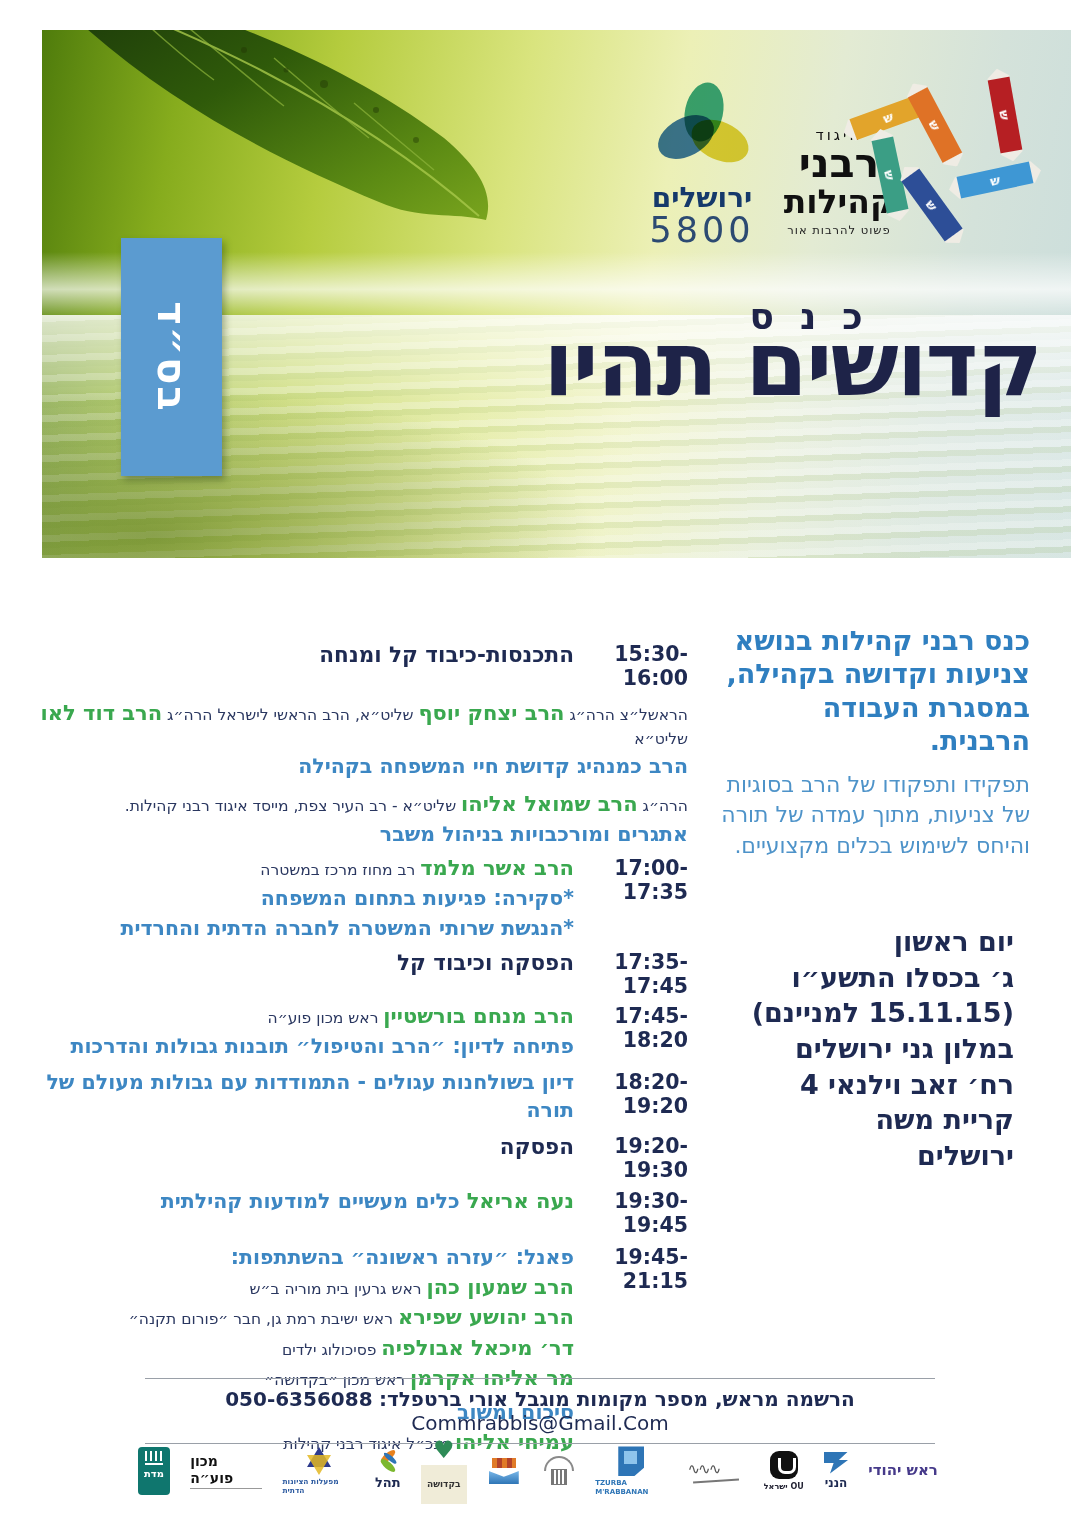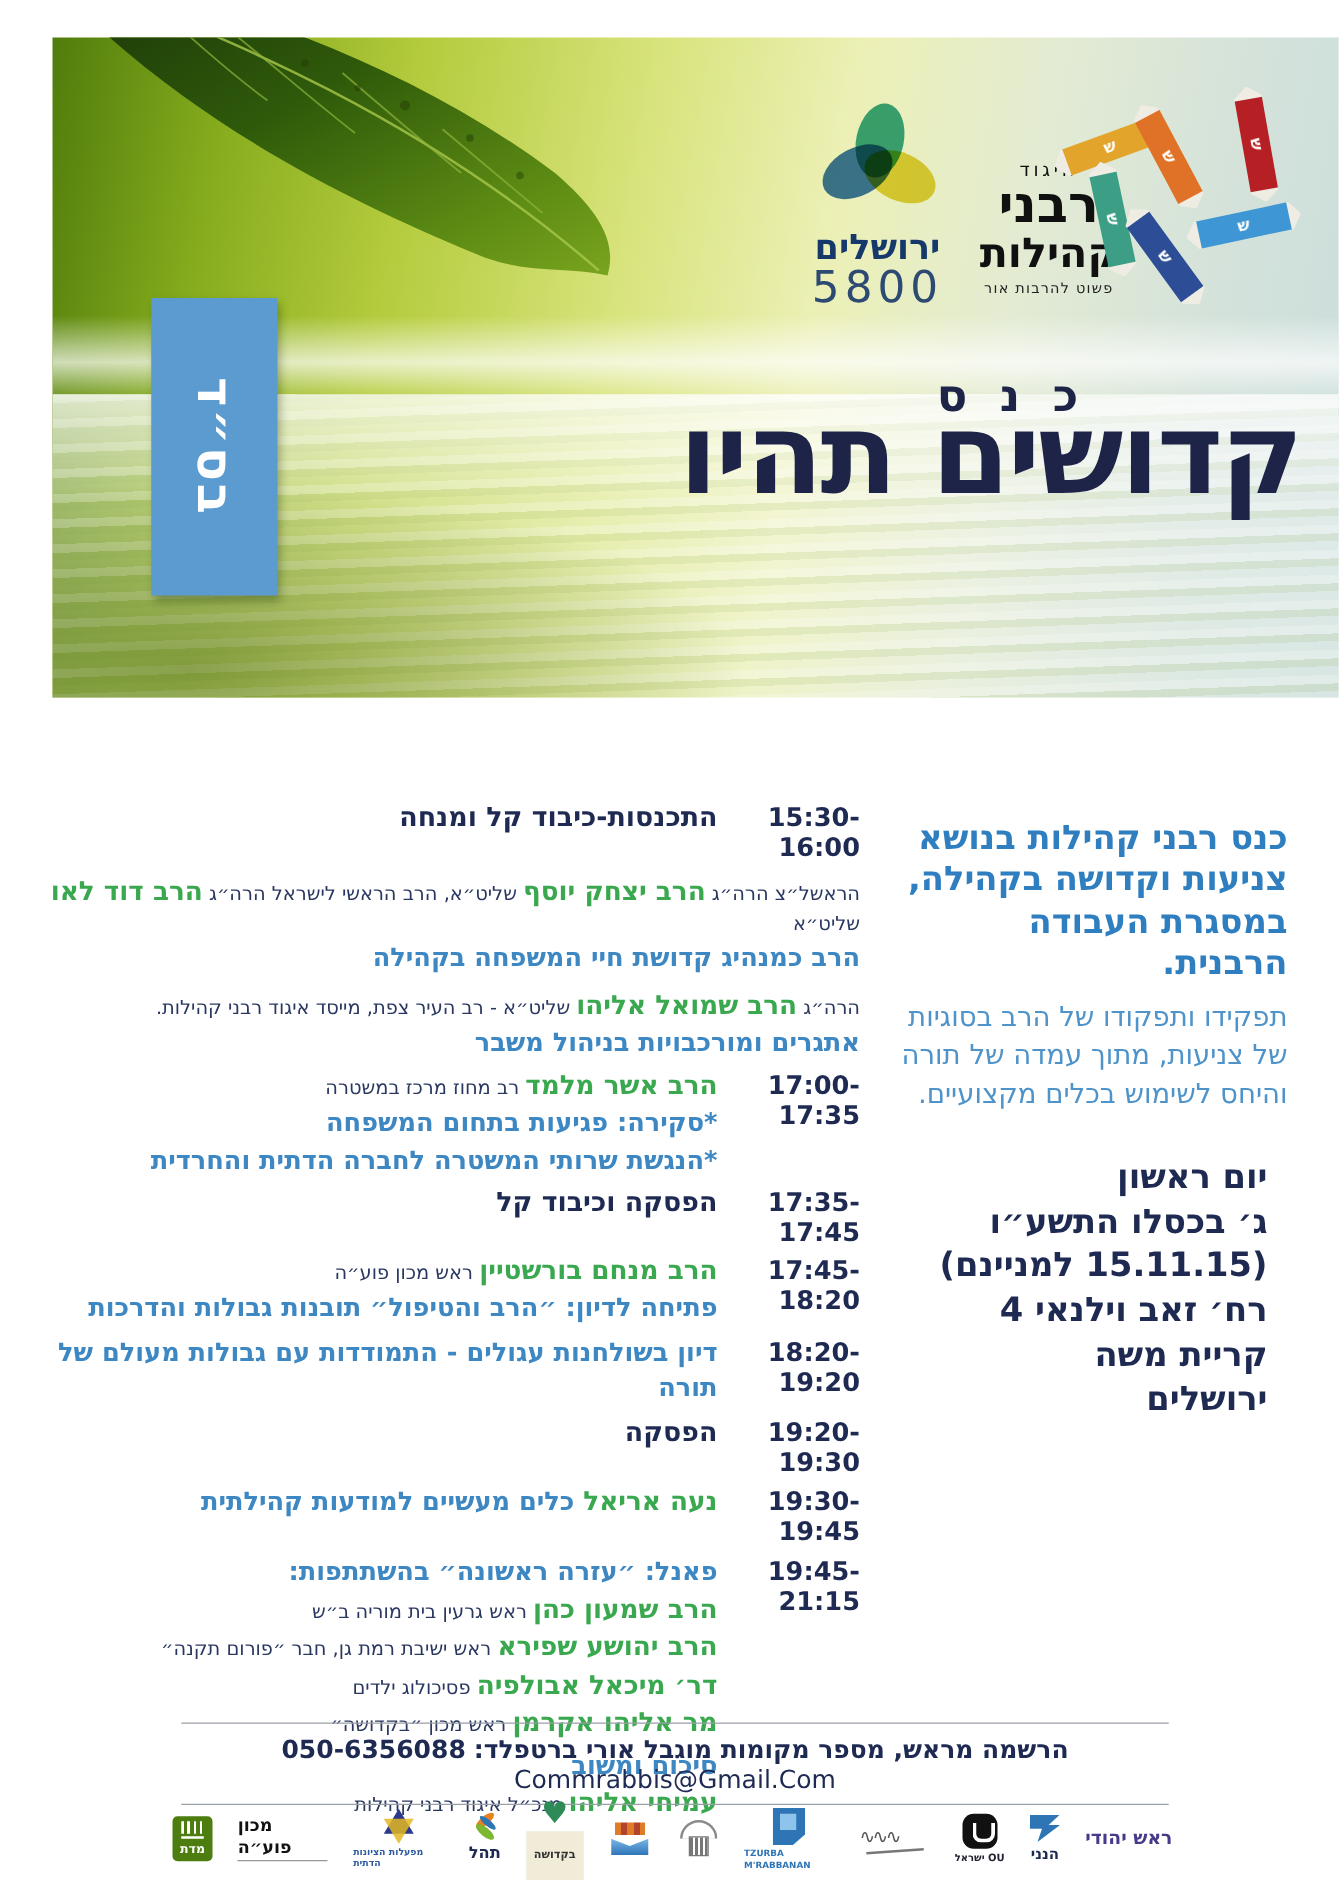--- a/index.html
+++ b/index.html
@@ -57,21 +57,21 @@
   .p5{left:136px;top:108px;transform:rotate(-12deg)}
   .p6{left:73px;top:133px;transform:rotate(54deg)}
 
   
   .kicker{position:absolute;left:660px;top:266px;width:260px;text-align:center;
     font-size:36px;font-weight:bold;color:#1e2348;letter-spacing:26px;text-indent:26px}
   .main-title{position:absolute;left:480px;top:284px;width:540px;text-align:center;white-space:nowrap;
     font-size:90px;font-weight:bold;color:#1e2348;letter-spacing:-2px;line-height:1.1}
 
   
-  .intro{position:absolute;right:41px;top:654px;width:312px}
+  .intro{position:absolute;right:41px;top:624px;width:312px}
   .intro-head{font-size:27px;line-height:1.24;font-weight:bold;color:#2f7fc0;margin-bottom:12px}
   .intro-body{font-size:22px;line-height:1.38;color:#4e93c9}
   .when{position:absolute;right:57px;top:924px;width:312px;font-size:27px;line-height:1.32;
     font-weight:bold;color:#1e2a52}
 
   
   #schedule{position:absolute;right:383px;top:640px;width:648px}
   .sched-row{display:flex;gap:14px}
   .time{width:100px;flex:none;font-size:20.5px;font-weight:bold;color:#1e2a52;direction:ltr;text-align:right;padding-top:2px}
   .desc{flex:1;min-width:0}
@@ -98,21 +98,21 @@
   .reg-t{font-weight:bold}
   .reg-p{font-weight:bold;direction:ltr;unicode-bidi:embed;margin:0 0}
   .reg-e{direction:ltr;unicode-bidi:embed}
 
   
   #footer-logos{position:absolute;left:138px;top:1434px;width:800px;height:74px;
     display:flex;direction:ltr;justify-content:space-between;align-items:center}
   .lg{display:flex;flex-direction:column;align-items:center;justify-content:center;gap:3px;text-align:left}
   .lbl{font-size:9px;font-weight:bold;color:#223;direction:rtl;line-height:1.15;max-width:72px}
 
-  .lg-madat{background:#4d7c0f;border-radius:4px;padding:4px 6px 3px}
+  .lg-madat{background:#0f766e;border-radius:4px;padding:4px 6px 15px}
   .lg-madat .icon{width:20px;height:14px;position:relative}
   .lg-madat .icon::before{content:"";position:absolute;left:1px;right:1px;top:0;height:10px;
     background:repeating-linear-gradient(90deg,#fff 0 2px,transparent 2px 5px)}
   .lg-madat .icon::after{content:"";position:absolute;left:1px;right:1px;bottom:0;height:2px;background:#fff}
   .lg-madat .lbl{color:#fff;font-size:10px}
   .lg-puah .lbl{font-size:14px;font-weight:900;color:#111;border-bottom:1px solid #999;padding-bottom:2px}
 
   .lg-mifalot .icon{position:relative;width:30px;height:28px}
   .lg-mifalot .icon::before{content:"";position:absolute;left:3px;top:0;
     border-left:12px solid transparent;border-right:12px solid transparent;border-bottom:20px solid #2c3a8c}
@@ -227,20 +227,21 @@
 
   <div class="intro">
     <div class="intro-head">כנס רבני קהילות בנושא צניעות וקדושה בקהילה, במסגרת העבודה הרבנית.</div>
     <div class="intro-body">תפקידו ותפקודו של הרב בסוגיות של צניעות, מתוך עמדה של תורה והיחס לשימוש בכלים מקצועיים.</div>
   </div>
 
   <div class="when" id="when">
       <div class="ww-line">יום ראשון</div>
       <div class="ww-line">ג׳ בכסלו התשע״ו</div>
       <div class="ww-line">(15.11.15 למניינם)</div>
+      <div class="ww-line">במלון גני ירושלים</div>
       <div class="ww-line">רח׳ זאב וילנאי 4</div>
       <div class="ww-line">קריית משה</div>
       <div class="ww-line">ירושלים</div>
     </div>
 
   <div id="schedule">
       <div class="sched-row">
         <div class="time">15:30-16:00</div>
         <div class="desc">
           <div class="line"><span class="seg-navy">התכנסות-כיבוד קל ומנחה</span></div>

